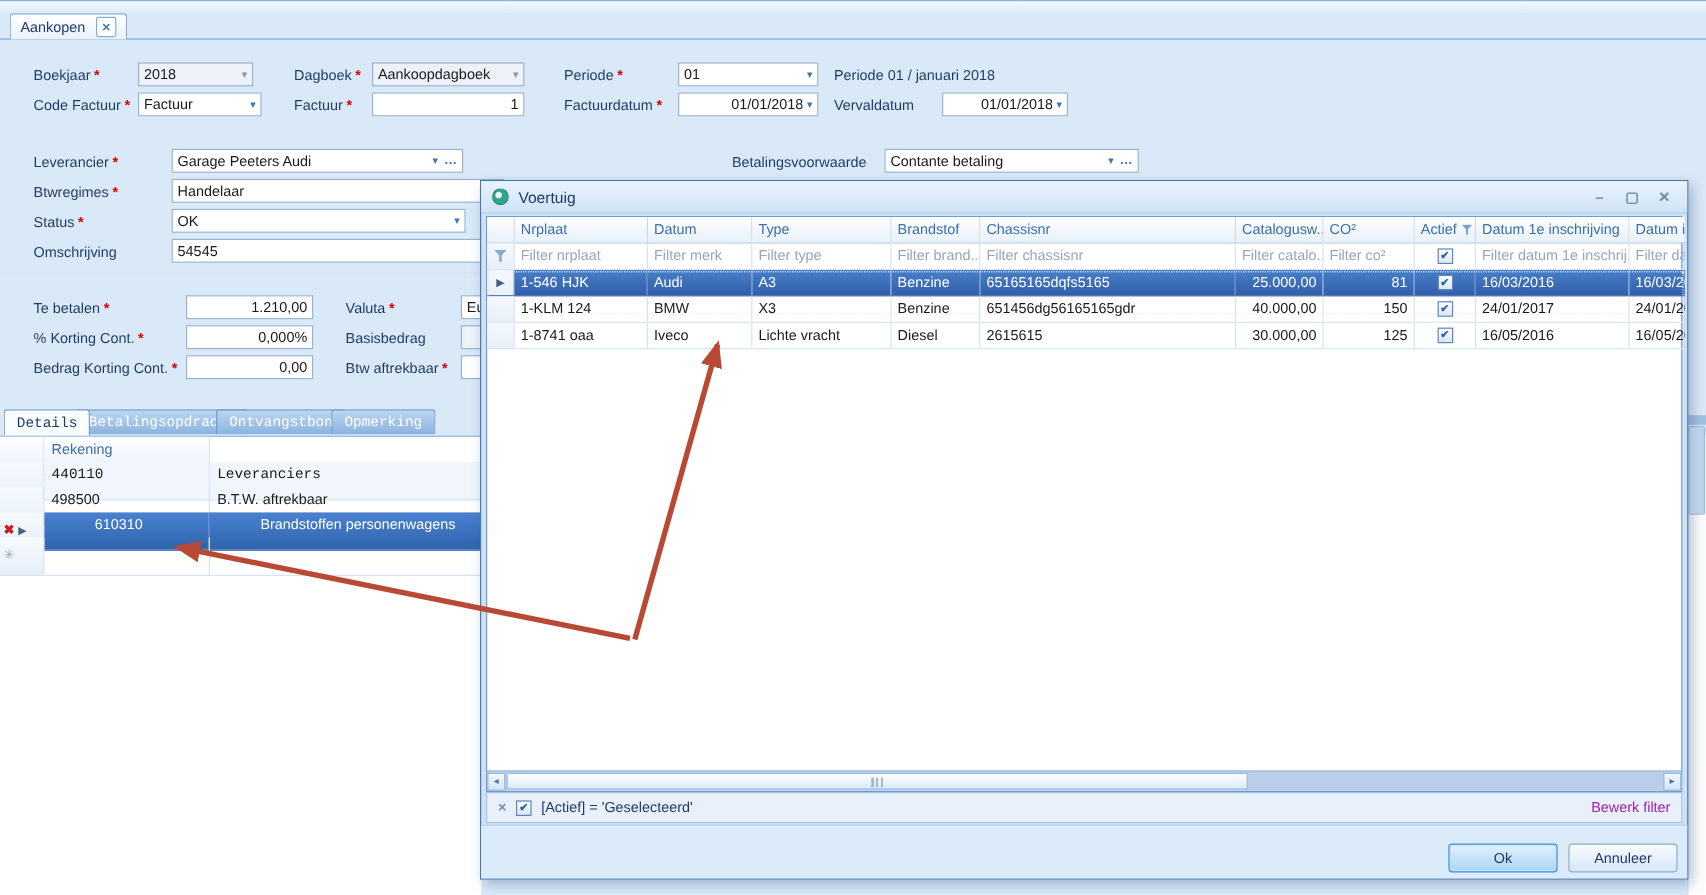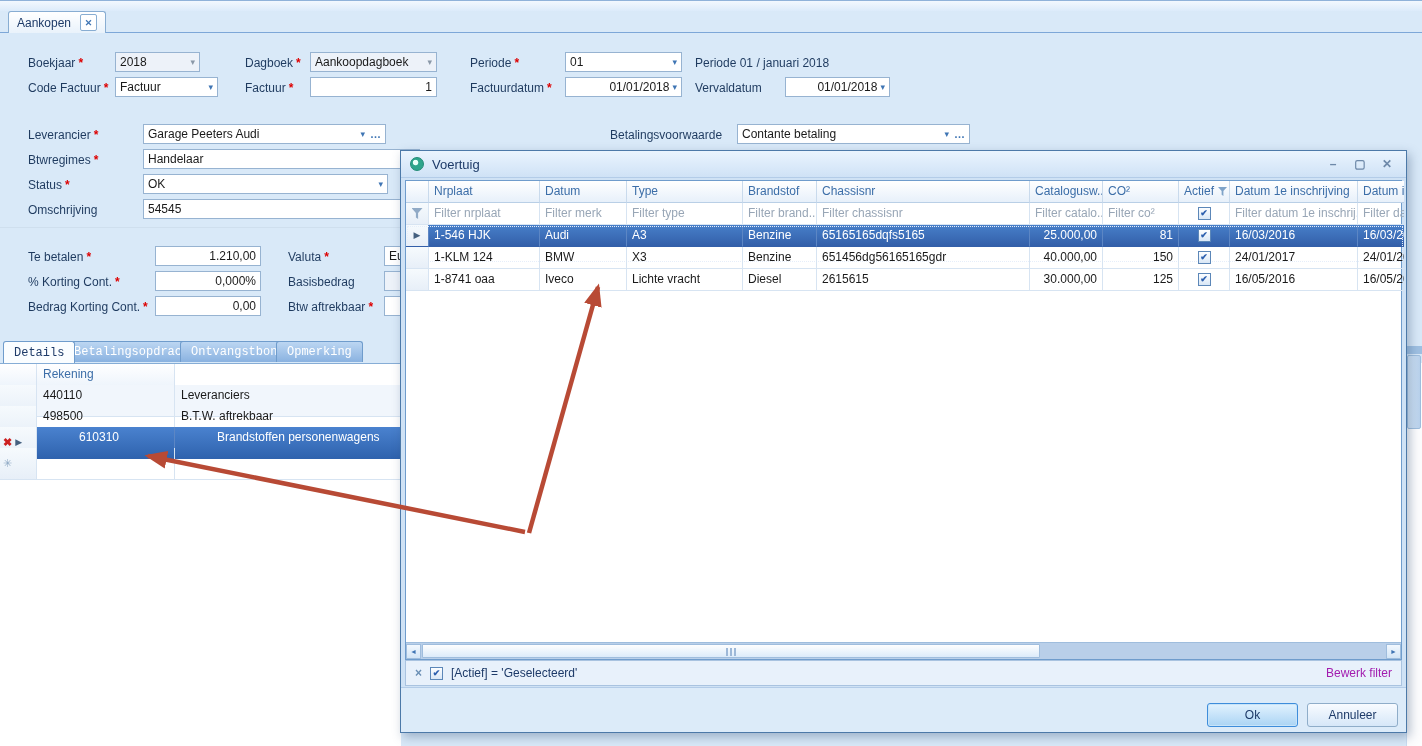--- a/index.html
+++ b/index.html
@@ -23,21 +23,21 @@
   .ftab.active{background:#fafdff;color:#1d3a68;z-index:3;height:22px;}
   .ftab.inactive{background:linear-gradient(#bcd6f2,#8ab2e0);color:#fff;}
   
   .mgrid{position:absolute;left:0;top:363px;width:401px;height:383px;background:#fff;border-top:1px solid #86add6;}
   .mrow{position:absolute;left:0;display:flex;height:21px;font-size:12px;}
   .mc{box-sizing:border-box;height:32px;line-height:20px;padding:0 6px;border-right:1px solid #d7e4f2;border-bottom:1px solid #d7e4f2;overflow:hidden;white-space:nowrap;}
   .mc.ind{width:37px;background:linear-gradient(#f6fafd,#e7eff8);padding:0 3px;display:flex;align-items:center;gap:3px;}
   .mc.w1{width:138px;}
   .mc.w2{width:226px;}
   .mhead .mc{background:linear-gradient(#ffffff,#e7f0fa);color:#3c6ea8;border-bottom:1px solid #b9cfe6;}
-  .mrow.alt .mc:not(.ind){background:#f1f6fc;}
+  .mrow.alt .mc:not(.ind){background:#f1f6fc;font-family:Liberation Mono, monospace;}
   .mrow.sel .mc:not(.ind){background:linear-gradient(#4a82cf,#2f63ae);color:#fff;border-right-color:#5c86c4;border-bottom-color:#2f63ae;padding-left:42px;}
   .del{color:#cc1f1f;font-weight:700;font-size:11px;line-height:1;}
   .rarr{color:#44607f;font-size:9px;line-height:1;}
   .newrow{color:#8fa9c4;font-size:11px;line-height:1;}
   
   .vstrip{position:absolute;left:1406px;top:363px;width:16px;height:383px;background:#fdfdfe;border-left:1px solid #c9dcf0;box-sizing:border-box;}
   .vband{position:absolute;left:1406px;top:346px;width:16px;height:8px;background:#9fc0e2;}
   .vthumb{position:absolute;left:1407px;top:355px;width:14px;height:74px;background:linear-gradient(90deg,#d7e8f9,#b9d2ec);border:1px solid #9fbedd;box-sizing:border-box;border-radius:2px;}
   
   .dlg{position:absolute;left:400px;top:150px;width:1007px;height:583px;background:#cfe2f5;border:1px solid #4c79a8;box-sizing:border-box;z-index:10;box-shadow:3px 4px 10px rgba(40,70,110,.35);}
@@ -82,21 +82,21 @@
   <div class="topstrip"></div>
   <div class="tab">
     <span>Aankopen</span>
     <span class="tab-close">
         <span>✕</span>
       </span>
   </div>
   <div class="tabline"></div>
 
   <div class="lbl" style="left:28px;top:56px"><span>Boekjaar</span><span class="req">*</span></div>
-  <div class="field ro" style="left:115px;top:52px;width:85px">
+  <div class="field ro" style="left:115px;top:52px;width:96px">
       <span class="val">2018</span>
       <span class="dd gray">▾</span>
     </div>
 
   <div class="lbl" style="left:245px;top:56px"><span>Dagboek</span><span class="req">*</span></div>
   <div class="field ro" style="left:310px;top:52px;width:127px">
       <span class="val">Aankoopdagboek</span>
       <span class="dd gray">▾</span>
     </div>
 
@@ -131,21 +131,21 @@
     </div>
 
   <div class="lbl" style="left:28px;top:128px"><span>Leverancier</span><span class="req">*</span></div>
   <div class="field" style="left:143px;top:124px;width:243px">
       <span class="val">Garage Peeters Audi</span>
       <span class="dd">▾</span>
       <span class="dots">…</span>
     </div>
 
   <div class="lbl" style="left:610px;top:128px"><span>Betalingsvoorwaarde</span></div>
-  <div class="field" style="left:737px;top:124px;width:233px">
+  <div class="field" style="left:737px;top:124px;width:212px">
       <span class="val">Contante betaling</span>
       <span class="dd">▾</span>
       <span class="dots">…</span>
     </div>
 
   <div class="lbl" style="left:28px;top:153px"><span>Btwregimes</span><span class="req">*</span></div>
   <div class="field" style="left:143px;top:149px;width:277px">
       <span class="val">Handelaar</span>
     </div>
 

